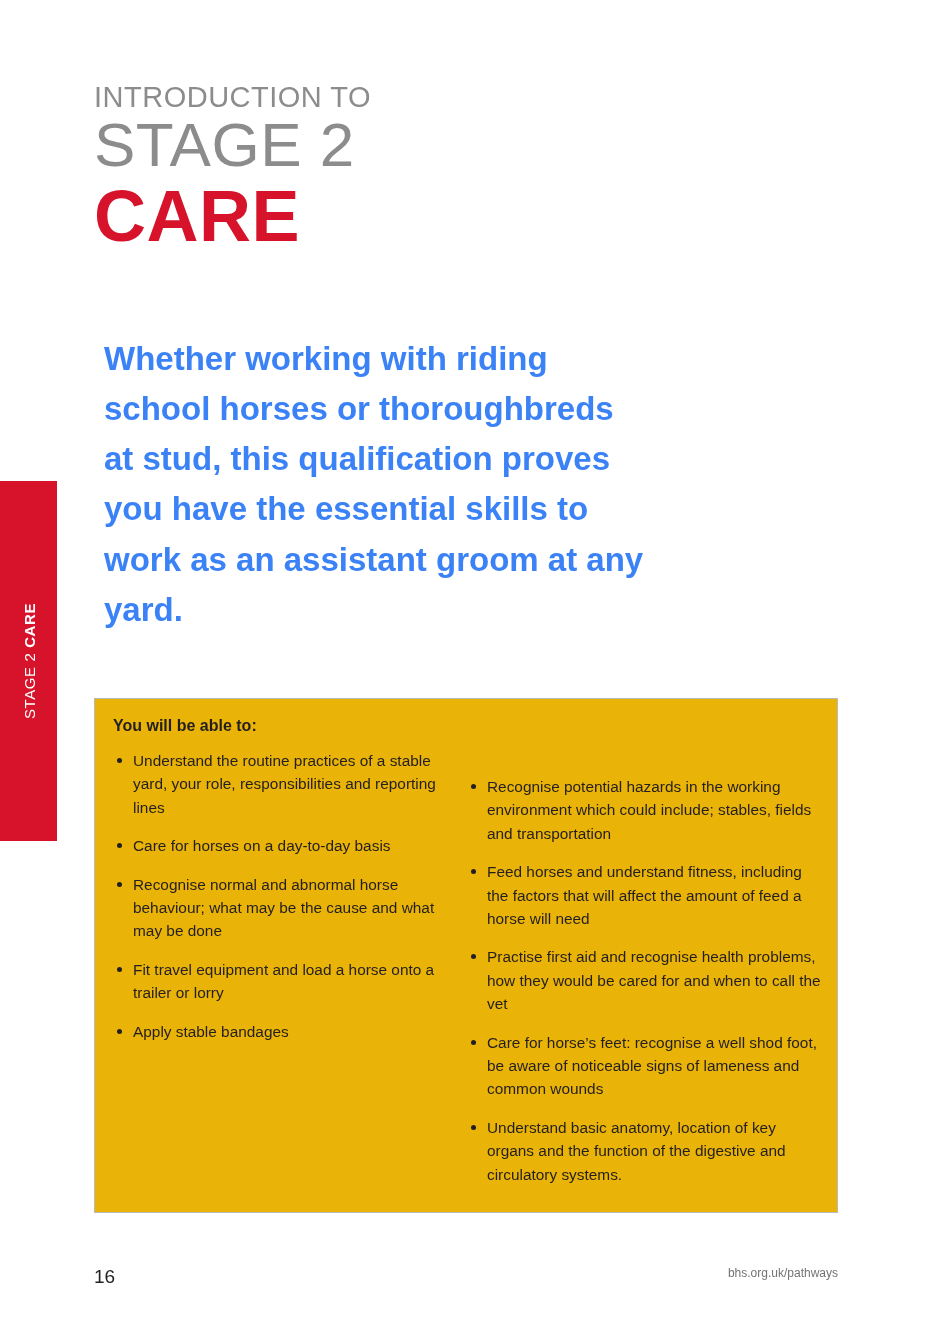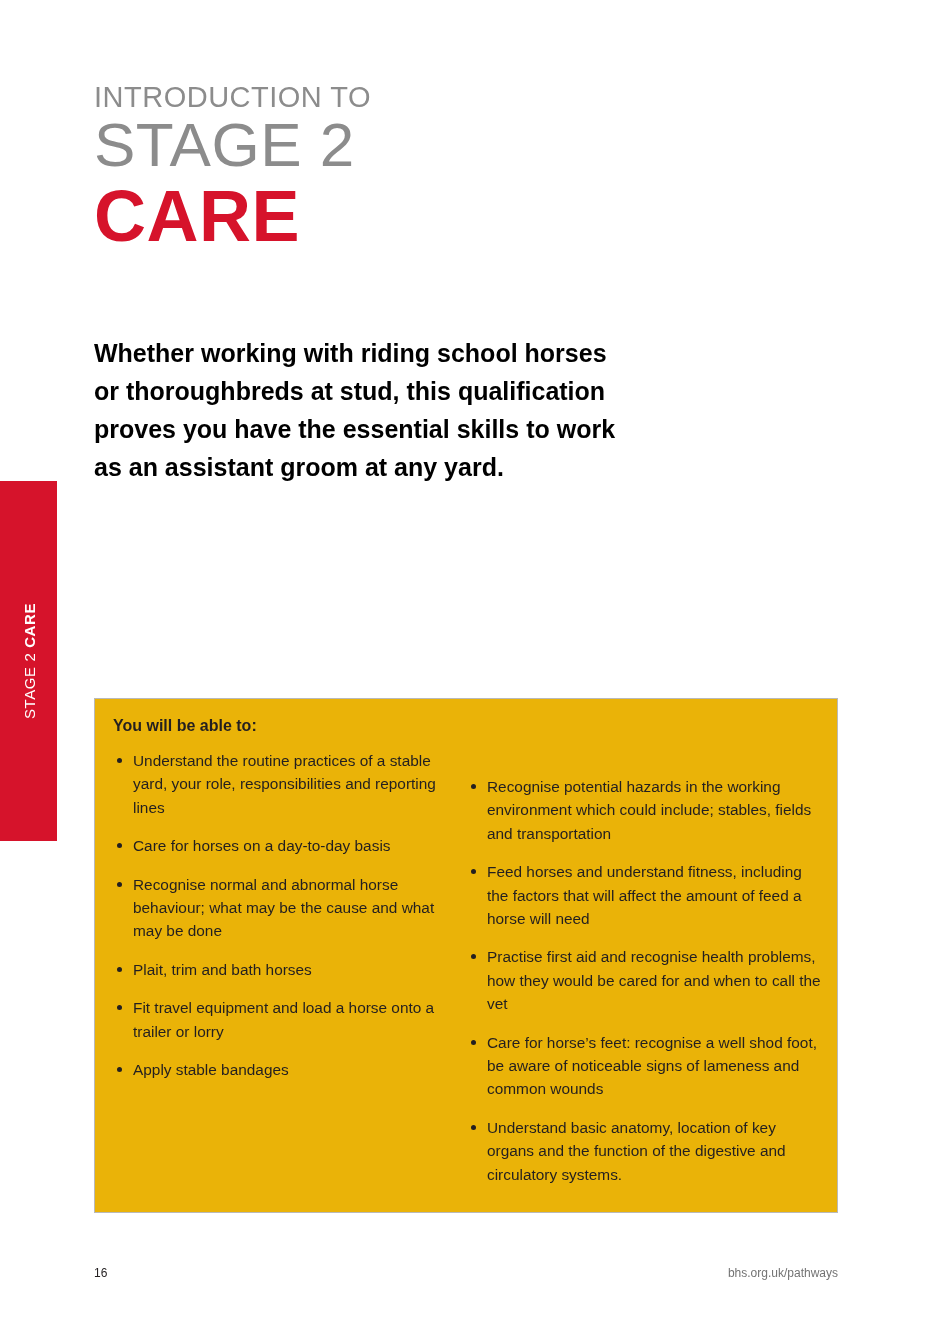--- a/index.html
+++ b/index.html
@@ -71,25 +71,25 @@
     letter-spacing: 0.5px;
     color: #d6132b;
     font-weight: 700;
     line-height: 1.0;
     margin-top: 4px;
   }
 
   
   .intro {
     position: absolute;
-    left: 94px;
+    left: 104px;
     top: 334px;
     width: 540px;
-    color: #000000;
-    font-size: 25px;
+    color: #3b82f6;
+    font-size: 33px;
     font-weight: 600;
     line-height: 1.52;
   }
 
   
   .outcomes {
     position: absolute;
     left: 94px;
     top: 698px;
     width: 744px;
@@ -141,21 +141,21 @@
     height: 5px;
     border-radius: 50%;
     background: #231f20;
   }
 
   
   .page-number {
     position: absolute;
     left: 94px;
     top: 1266px;
-    font-size: 12px;
+    font-size: 19px;
     color: #231f20;
     text-align: right;
   }
   .footer-url {
     position: absolute;
     right: 97px;
     top: 1266px;
     font-size: 12px;
     color: #737373;
   }
@@ -178,21 +178,20 @@
   <div class="intro">Whether working with riding school horses or thoroughbreds at stud, this qualification proves you have the essential skills to work as an assistant groom at any yard.</div>
 
   <div class="outcomes">
     <div class="outcomes-title">You will be able to:</div>
     <div class="cols">
       <div class="col">
         <ul class="bullets">
           <li>Understand the routine practices of a stable yard, your role, responsibilities and reporting lines</li>
           <li>Care for horses on a day-to-day basis</li>
           <li>Recognise normal and abnormal horse behaviour; what may be the cause and what may be done</li>
-          <li>Plait, trim and bath horses</li>
           <li>Fit travel equipment and load a horse onto a trailer or lorry</li>
           <li>Apply stable bandages</li>
         </ul>
       </div>
       <div class="col col-right">
         <ul class="bullets">
           <li>Recognise potential hazards in the working environment which could include; stables, fields and transportation</li>
           <li>Feed horses and understand fitness, including the factors that will affect the amount of feed a horse will need</li>
           <li>Practise first aid and recognise health problems, how they would be cared for and when to call the vet</li>
           <li>Care for horse’s feet: recognise a well shod foot, be aware of noticeable signs of lameness and common wounds</li>

